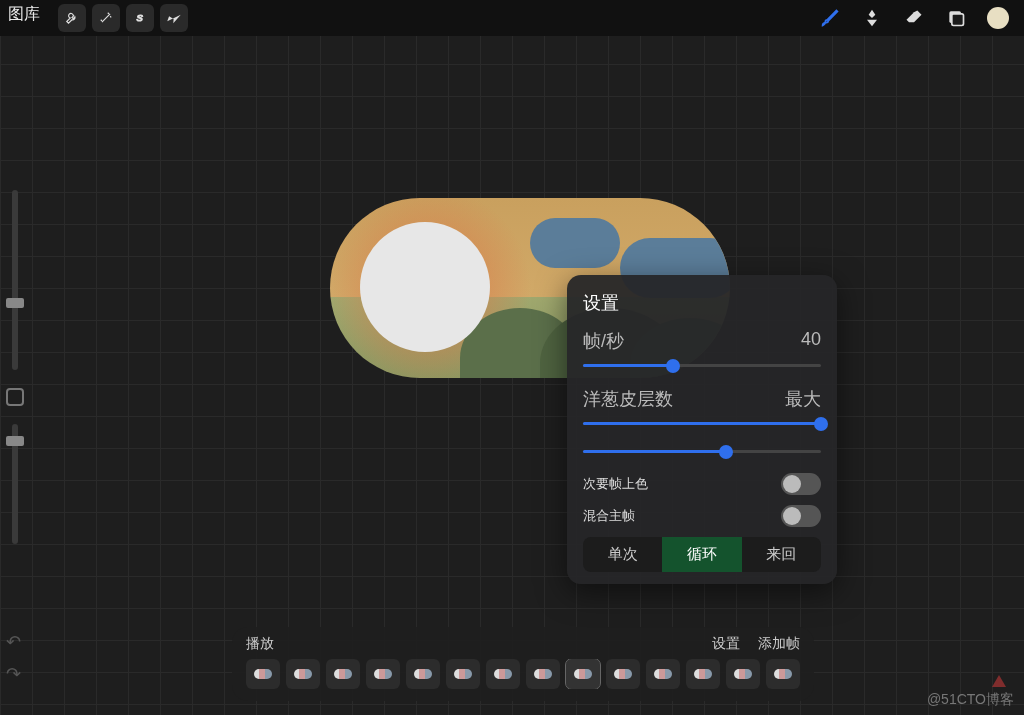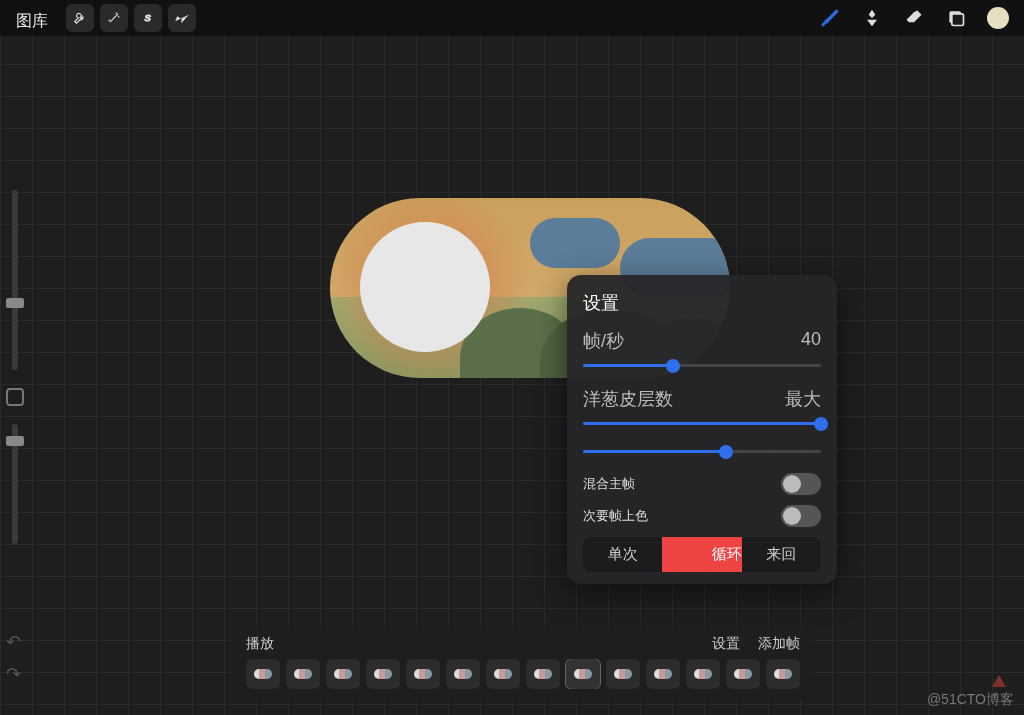--- a/index.html
+++ b/index.html
@@ -13,21 +13,21 @@
       linear-gradient(#2a2a2a 1px, transparent 1px),
       linear-gradient(90deg, #2a2a2a 1px, transparent 1px);
     background-size: 32px 32px;
     background-color: #1e1e1e;
   }
   .toolbar {
     position: absolute; top: 0; left: 0; right: 0; height: 36px;
     background: #111; display: flex; align-items: center; padding: 0 8px; z-index: 10;
     color: #ccc; font-size: 14px;
   }
-  .toolbar .left { display: flex; align-items: flex-end; gap: 6px; margin-left: 8px; }
+  .toolbar .left { display: flex; align-items: flex-start; gap: 6px; }
   .toolbar .right { margin-left: auto; display: flex; align-items: center; gap: 18px; padding-right: 6px; }
   .tool-btn {
     width: 28px; height: 28px; border-radius: 6px;
     display: flex; align-items: center; justify-content: center;
     background: #2a2a2a; color: #ddd; font-size: 14px;
   }
   .tool-icon { width: 24px; height: 24px; display:flex; align-items:center; justify-content:center; }
   .gallery-label { font-size: 16px; margin-right: 12px; color:#e8e8e8; }
 
   
@@ -67,21 +67,21 @@
   .setting-head { display:flex; justify-content:space-between; font-size:18px; color:#bbb; margin-bottom:6px; }
   .hslider { position:relative; height: 14px; margin-bottom: 14px; }
   .track { position:absolute; top:5px; left:0; right:0; height:3px; background:#444; border-radius:2px; }
   .fill { position:absolute; top:5px; left:0; height:3px; background:#2f6fed; border-radius:2px; }
   .knob { position:absolute; top:0; width:14px; height:14px; border-radius:50%; background:#2f6fed; transform:translateX(-50%); }
   .toggle-row { display:flex; justify-content:space-between; align-items:center; margin: 10px 0; }
   .switch { width:40px; height:22px; background:#555; border-radius:11px; position:relative; }
   .switch .dot { position:absolute; top:2px; left:2px; width:18px; height:18px; border-radius:50%; background:#bbb; }
   .seg { display:flex; background:#1c1c1c; border-radius:8px; overflow:hidden; margin-top:8px; }
   .seg div { flex:1; text-align:center; padding:8px 0; font-size:15px; color:#ccc; }
-  .seg div.active { background:#ef4444; color:#fff;text-align:right; }
+  .seg div.active { background:#14532d; color:#fff; }
 
   
   .timeline {
     position:absolute; left:232px; right:210px; bottom:14px; height:74px;
     background: rgba(30,30,30,0.9); border-radius:16px; z-index:6;
     padding: 8px 14px 10px 14px;
   }
   .timeline-head { display:flex; justify-content:space-between; font-size:14px; color:#ccc; margin-bottom:6px; }
   .timeline-head .right-links { display:flex; gap:18px; }
   .frames { display:flex; gap:6px; overflow:hidden; }
@@ -204,27 +204,27 @@
 
   <div class="setting-row">
     <div class="hslider">
       <div class="track"></div>
         <div class="fill" style="width:60%"></div>
         <div class="knob" style="left:60%"></div>
     </div>
   </div>
 
   <div class="toggle-row">
-    <span>混合主帧</span>
+    <span>次要帧上色</span>
     <div class="switch">
         <div class="dot"></div>
       </div>
   </div>
   <div class="toggle-row">
-    <span>次要帧上色</span>
+    <span>混合主帧</span>
     <div class="switch">
         <div class="dot"></div>
       </div>
   </div>
 
   <div class="seg">
     <div>单次</div>
     <div class="active">循环</div>
     <div>来回</div>
   </div>

